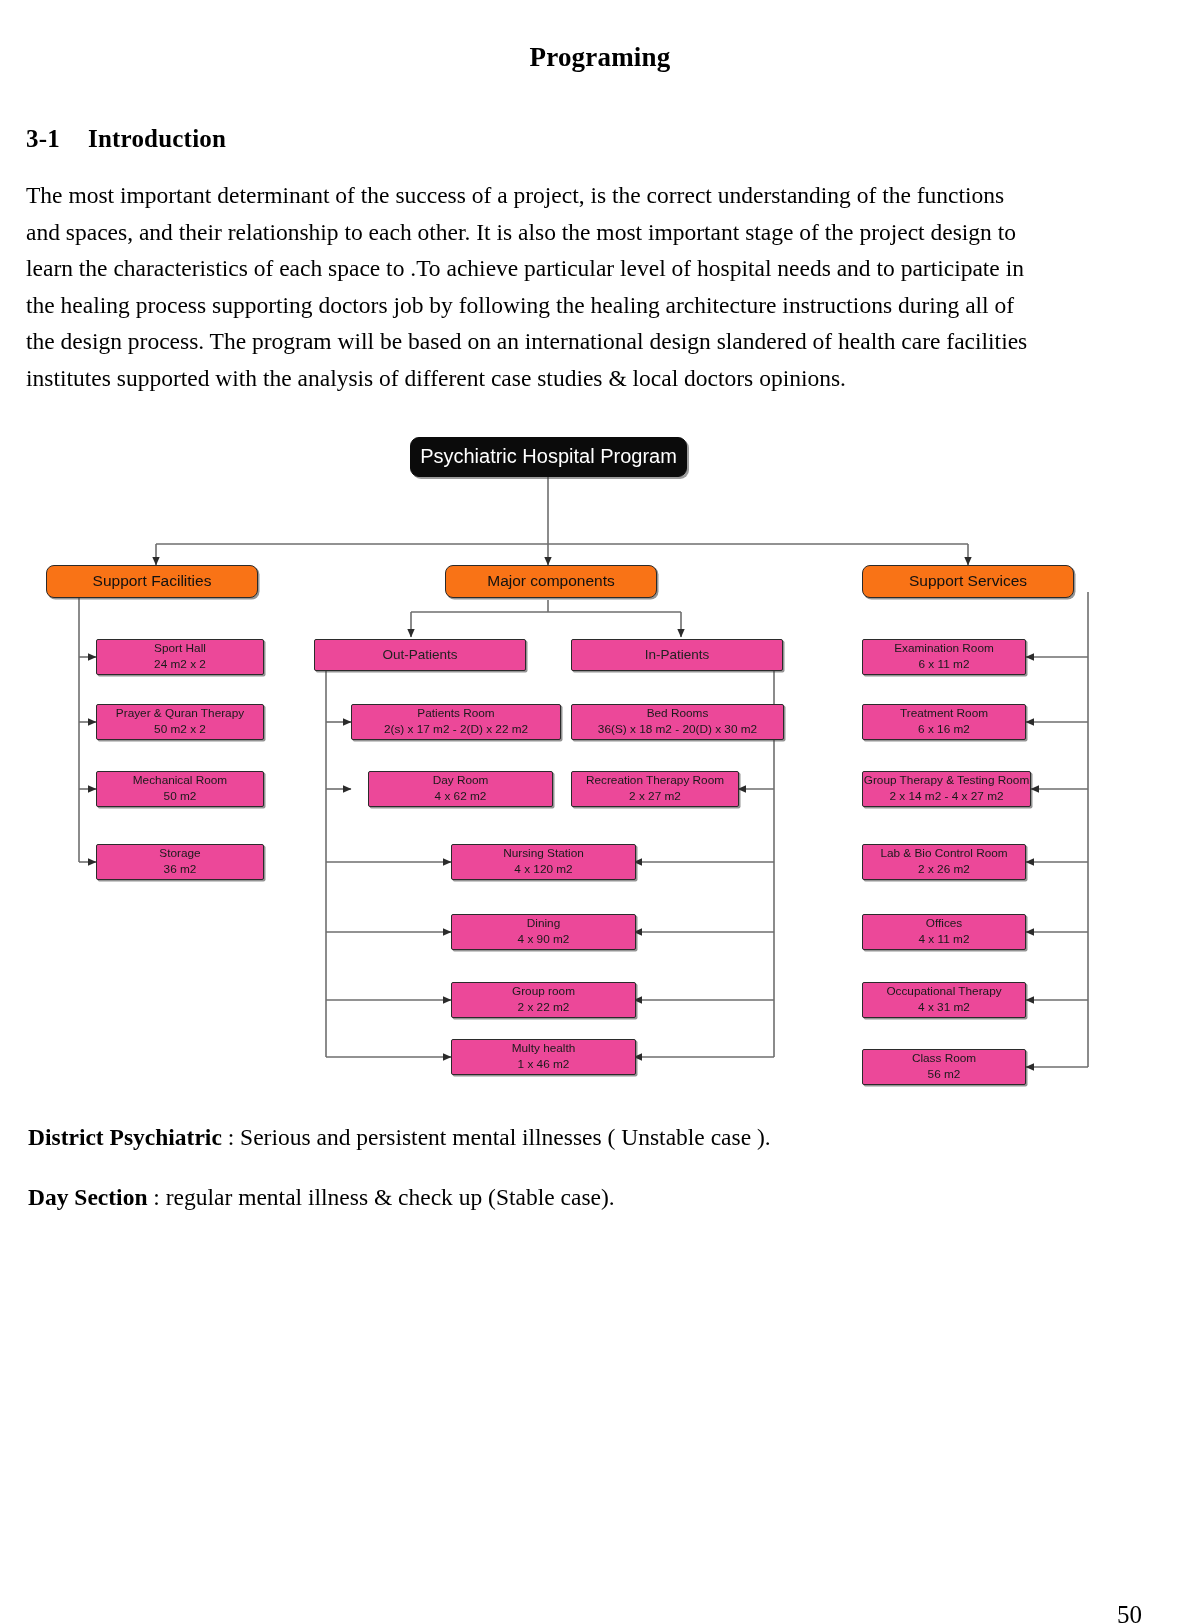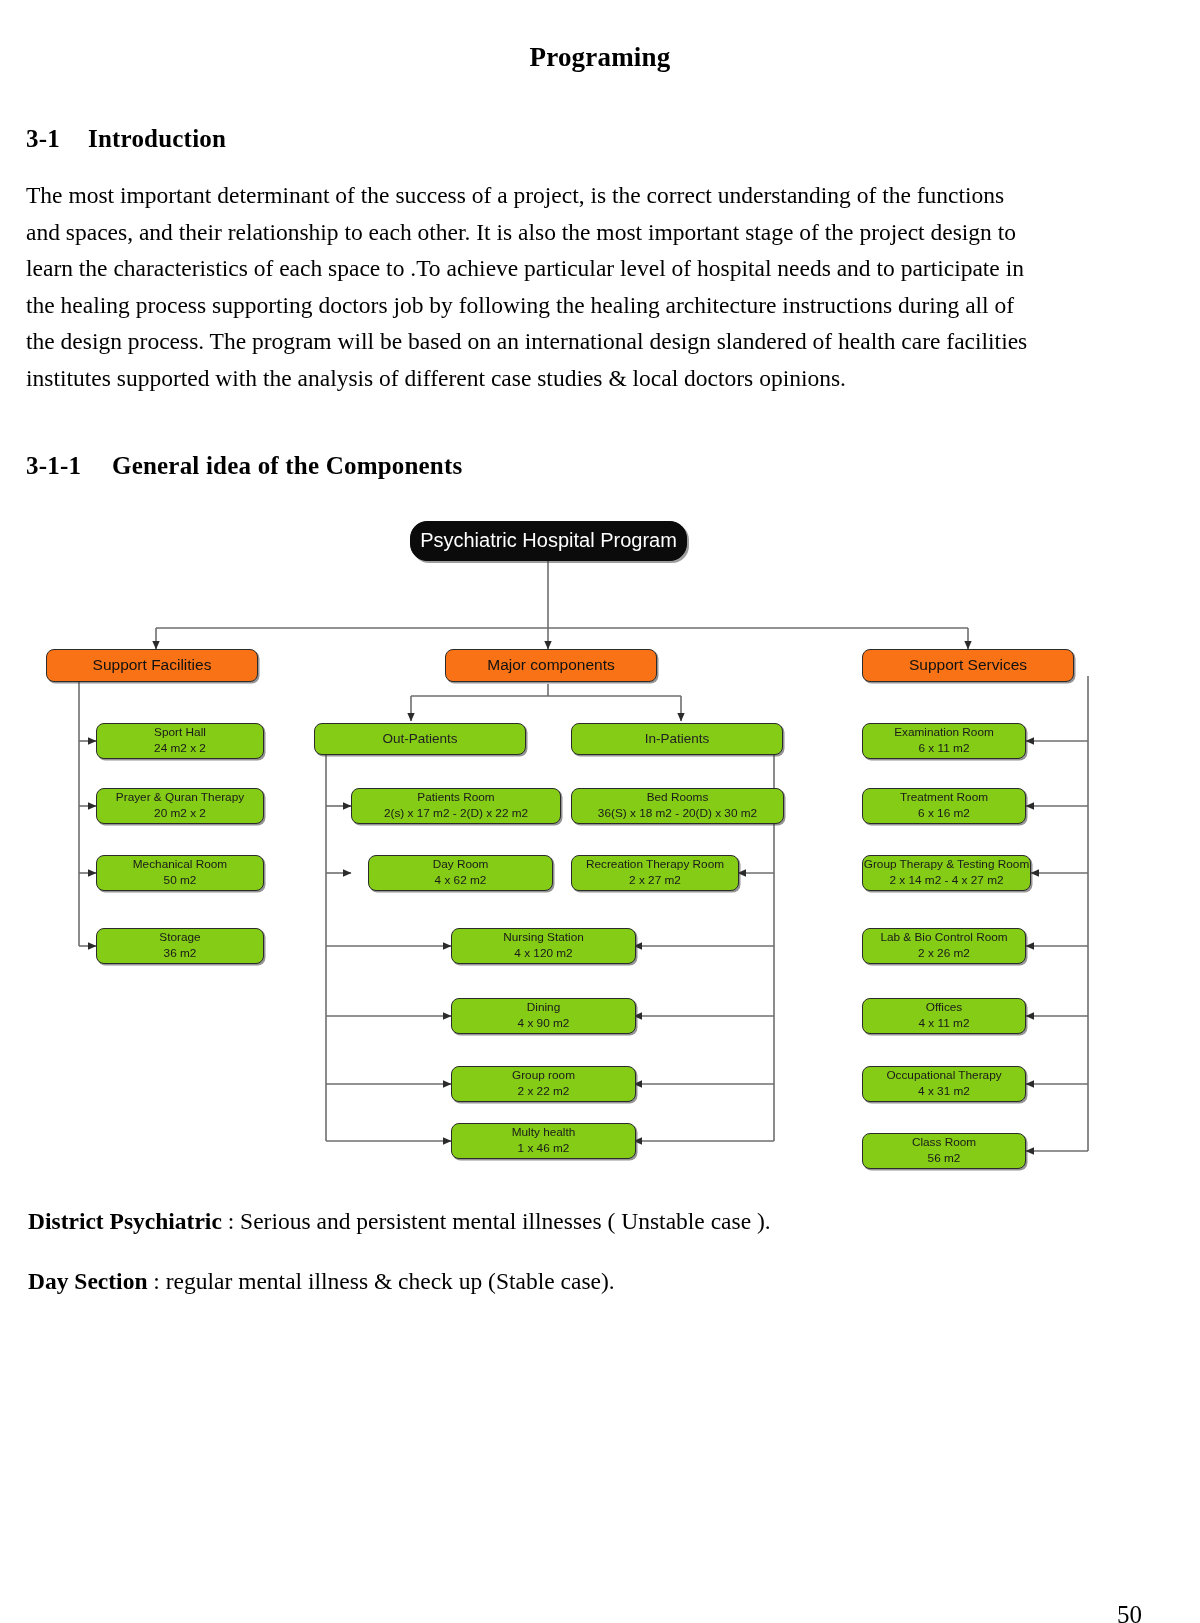--- a/index.html
+++ b/index.html
@@ -77,39 +77,39 @@
     width: 1150px;
     height: 680px;
     margin: 26px 0 0 0;
   }
   .diagram-svg { position: absolute; left: 0; top: 0; }
 
   .node {
     position: absolute;
     box-sizing: border-box;
     border: 1.6px solid #2b2b2b;
-    border-radius: 8px;
-    background: #84cc16;
+    border-radius: 2px;
+    background: #ec4899;
     font-family: "Liberation Sans", sans-serif;
     display: flex;
     flex-direction: column;
     align-items: center;
     justify-content: center;
     text-align: center;
     line-height: 1.18;
     box-shadow: 1.5px 1.5px 0 rgba(60,60,60,0.55);
   }
   .node .t1 { white-space: nowrap; }
   .node .t2 { white-space: nowrap; }
 
   .node-root {
     background: #0b0b0b;
     color: #ffffff;
     border: 1px solid #0b0b0b;
-    border-radius: 17px;
+    border-radius: 9px;
     font-size: 20px;
     box-shadow: 2px 2px 0 rgba(60,60,60,0.5);
   }
   .node-group {
     background: #f97316;
     color: #111111;
     border: 1.6px solid #2b2b2b;
     font-size: 15.5px;
     border-radius: 8px;
   }
@@ -130,23 +130,20 @@
 <div class="page">
 
   <div class="doc-title">Programing</div>
 
   <div class="heading">
     <span class="num">3-1</span><span>Introduction</span>
   </div>
 
   <p class="para">The most important determinant of the success of a project, is the correct understanding of the functions and spaces, and their relationship to each other. It is also the most important stage of the project design to learn the characteristics of each space to .To achieve particular level of hospital needs and to participate in the healing process supporting  doctors job by following the healing architecture instructions during all of  the design process. The program will be based on an international design  slandered of  health care facilities institutes supported with the analysis of different case studies &amp; local doctors opinions.</p>
 
-  <div class="heading-sub" style="margin-top:56px;">
-    <span class="num">3-1-1</span><span>General idea of the Components</span>
-  </div>
 
   <div class="diagram-wrap">
 
     <svg class="diagram-svg" width="1150" height="680" viewBox="0 0 1150 680">
       <defs>
         <marker id="arw" markerWidth="9" markerHeight="9" refX="8" refY="4.5" orient="auto" markerUnits="userSpaceOnUse">
           <path d="M0,0.8 L8.5,4.5 L0,8.2 z" fill="#2b2b2b"></path>
         </marker>
       </defs>
       <g stroke="#6e6e6e" stroke-width="1.6" fill="none">
@@ -221,21 +218,21 @@
     <div class="node node-branch" style="left:545px; top:217px; width:212px; height:32px;">
       <span class="t1">In-Patients</span>
     </div>
 
     <div class="node node-leaf" style="left:70px; top:217px; width:168px; height:36px;">
       <span class="t1">Sport Hall</span>
       <span class="t2">24 m2 x 2</span>
     </div>
     <div class="node node-leaf" style="left:70px; top:282px; width:168px; height:36px;">
       <span class="t1">Prayer &amp; Quran Therapy</span>
-      <span class="t2">20 m2 x 2</span>
+      <span class="t2">50 m2 x 2</span>
     </div>
     <div class="node node-leaf" style="left:70px; top:349px; width:168px; height:36px;">
       <span class="t1">Mechanical Room</span>
       <span class="t2">50 m2</span>
     </div>
     <div class="node node-leaf" style="left:70px; top:422px; width:168px; height:36px;">
       <span class="t1">Storage</span>
       <span class="t2">36 m2</span>
     </div>
 

